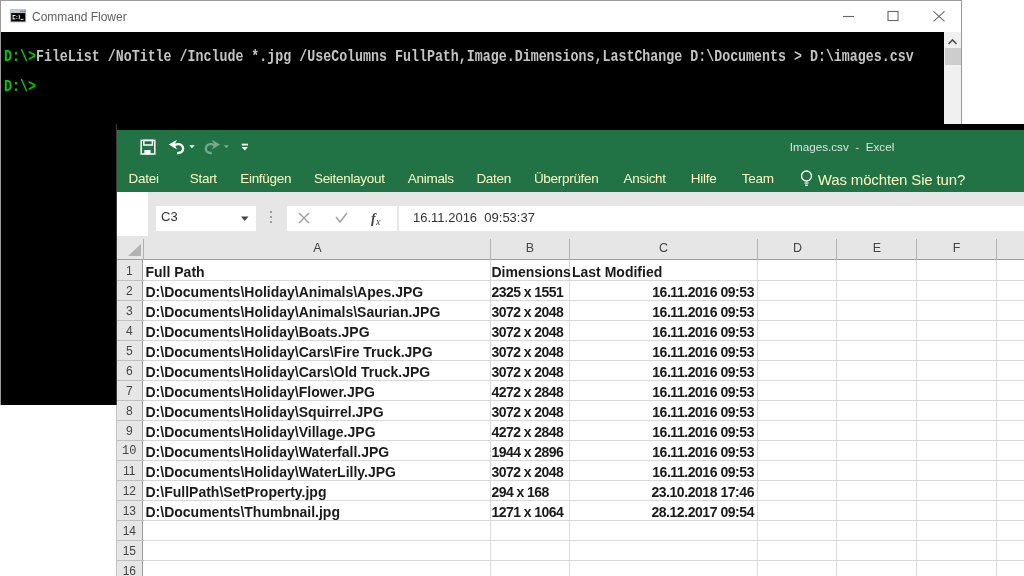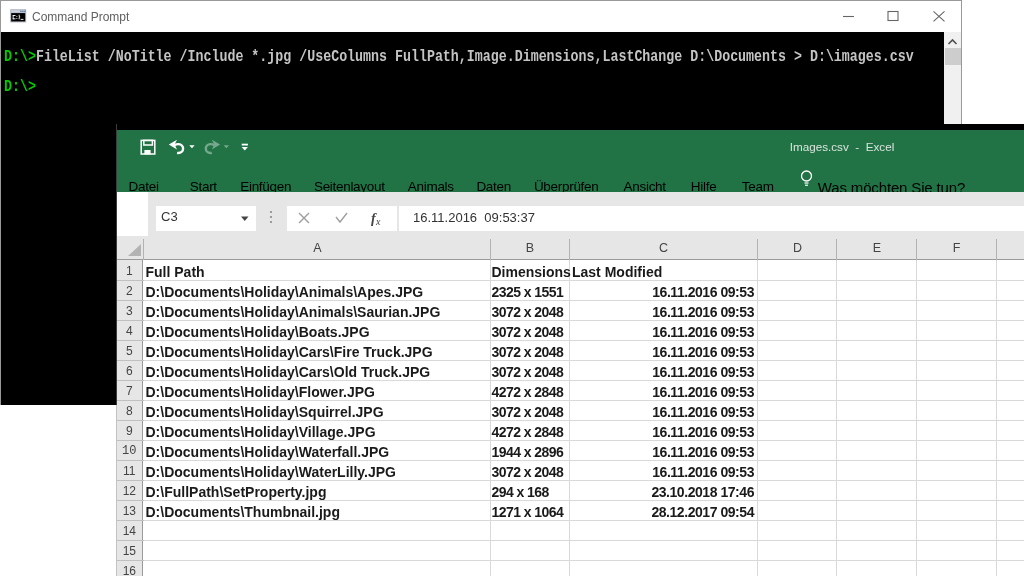--- a/index.html
+++ b/index.html
@@ -19,21 +19,21 @@
     font-size:13.3px; color:#c4c4c4; transform:scaleY(1.30); transform-origin:0 50%;
     white-space:pre; }
   pre.con .g { color:#00cc00; }
 
   
   #excel { position:absolute; left:117px; top:124px; width:1012px; height:452px;
     border-top:6px solid #000000; margin-left:0; background:#fff; }
   #green { position:absolute; left:0; top:0; width:907px; height:62px; background:#217346; }
   #xl-title { position:absolute; top:9.5px; left:615px; width:220px; text-align:center;
      font-size:11.7px; color:#d9e4dd; }
-  .tab { position:absolute; top:41.3px; transform:translateX(-50%); color:#000000; font-size:13.5px; letter-spacing:-0.3px; white-space:nowrap;margin-top:8px; }
+  .tab { position:absolute; top:41.3px; transform:translateX(-50%); color:#fef9c3; font-size:13.5px; letter-spacing:-0.3px; white-space:nowrap; }
   #fbar { position:absolute; left:0; top:62px; width:907px; height:44px; background:#e6e6e6;margin-left:31px; }
   .wbox { position:absolute; top:13.5px; height:25px; background:#fff; }
   #namebox { left:8px; width:100px; }
   #namebox .nb { position:absolute; left:5px; top:3.5px; font-size:13px; color:#333; }
   #fxpanel { left:139px; width:110px; }
   #ffield  { left:251px; width:656px; }
   #ffield .ft { position:absolute; left:14px; top:4px; font-size:13px; color:#333; }
 
   
   #colhdr { position:absolute; left:0; top:106px; width:907px; height:24px; background:#e6e6e6;
@@ -70,21 +70,21 @@
         <rect x="2.7" y="6.1" width="0.9" height="4.2"></rect>
         <rect x="2.7" y="9.4" width="2.8" height="0.9"></rect>
         <rect x="6.4" y="6.9" width="0.9" height="0.9"></rect>
         <rect x="6.4" y="9.1" width="0.9" height="0.9"></rect>
         <rect x="8.7" y="5.7" width="0.9" height="1.7"></rect>
         <rect x="9.2" y="7.1" width="0.9" height="1.6"></rect>
         <rect x="8.7" y="8.4" width="0.9" height="1.9"></rect>
         <rect x="10.6" y="9.9" width="2.9" height="0.9"></rect>
       </g>
     </svg>
-    <span class="tname">Command Prompt</span>
+    <span class="tname">Command Flower</span>
     <svg class="abs" style="left:836px; top:0;" width="110" height="30" viewBox="0 0 110 30">
       <g stroke="#666" stroke-width="1.1" fill="none">
         <line x1="6" y1="15.5" x2="17" y2="15.5"></line>
         <rect x="51" y="10.5" width="10" height="9"></rect>
         <line x1="96.5" y1="10.3" x2="107.5" y2="20.3"></line>
         <line x1="107.5" y1="10.3" x2="96.5" y2="20.3"></line>
       </g>
     </svg>
   </div>
   <div id="con-black"></div>

